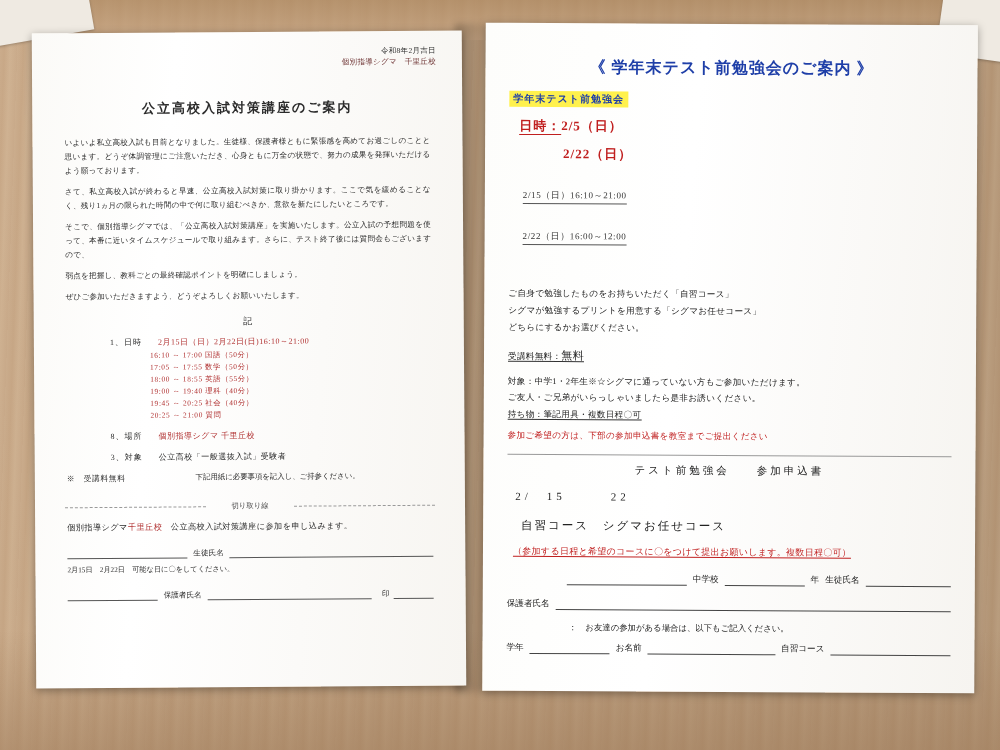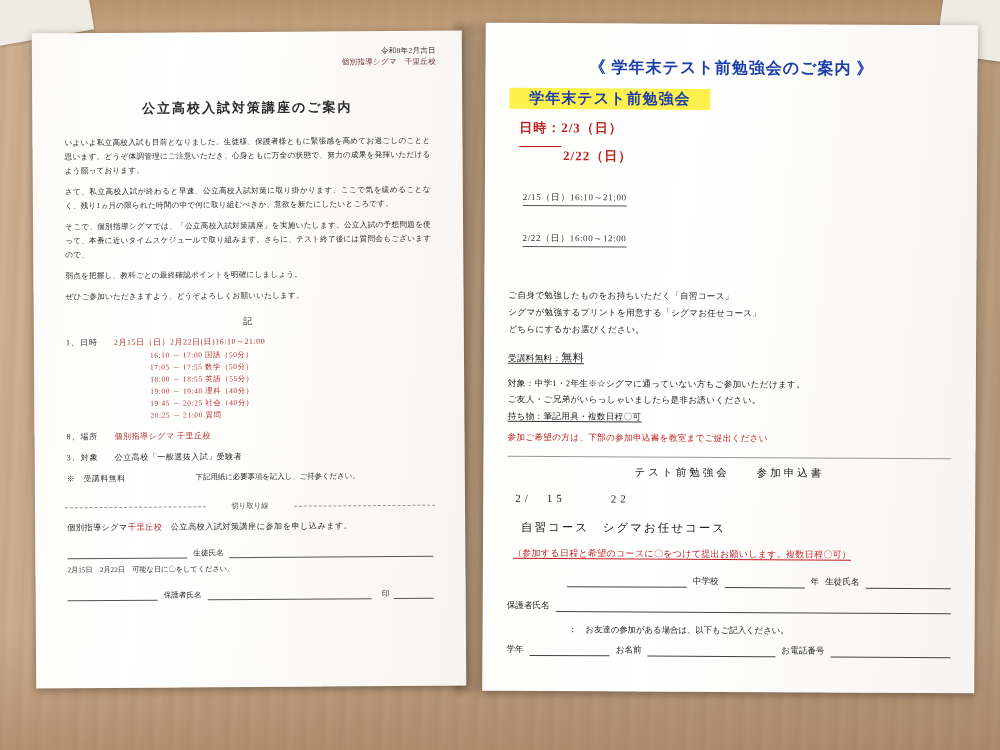--- a/index.html
+++ b/index.html
@@ -57,21 +57,21 @@
   .ldoc .top-right{text-align:right;font-size:7.5px;line-height:1.5;letter-spacing:.3px;}
   .ldoc .top-right .org{color:#6b2f2f;}
   .ldoc h1{
     text-align:center;font-size:13px;font-weight:700;margin:30px 0 18px;
     letter-spacing:2px;
   }
   .ldoc p.body{font-size:7.6px;line-height:1.85;margin:0 0 7px;text-align:justify;padding:0 6px;letter-spacing:.2px;}
   .ldoc .ki{text-align:center;font-size:9px;margin:12px 0 8px;letter-spacing:2px;}
   .list{padding:0 6px;}
   .row{display:flex;font-size:8px;margin-bottom:3px;align-items:flex-start;}
-  .row .num{width:48px;flex:none;letter-spacing:1px;}
+  .row .num{width:48px;flex:none;letter-spacing:1px;margin-left:44px;}
   .row .val{color:#b03030;letter-spacing:.5px;}
   .row .val.black{color:#2b2b2b;}
   .sub{font-size:7.4px;color:#b03030;margin:2px 0 1px 84px;letter-spacing:.6px;}
   .note-free{font-size:7.8px;margin:10px 6px 0;display:flex;gap:10px;}
   .note-free .nt{letter-spacing:.6px;}
   .note-free .nd{margin-left:60px;font-size:7.4px;}
   .cutline{
     margin:18px 4px 10px;font-size:7.4px;text-align:center;position:relative;color:#444;
   }
   .cutline:before,.cutline:after{
@@ -85,25 +85,25 @@
   .field .line{flex:1;border-bottom:1px solid #555;height:11px;}
   .small-note{font-size:7.2px;padding:0 6px;margin-top:6px;}
 
   
   .rdoc{position:absolute;inset:0;padding:16px 24px;box-sizing:border-box;color:#222;}
   .rtitle{
     text-align:center;font-size:16px;font-weight:700;color:#1f3fa8;letter-spacing:1px;
     margin:18px 0 10px;
   }
   .hl{
-    display:inline-block;background:#fff14d;color:#1f3fa8;font-size:15px;font-weight:700;
-    padding:1px 20px;letter-spacing:1px;
+    display:inline-block;background:#fff14d;color:#1f3fa8;font-size:10px;font-weight:700;
+    padding:1px 4px;letter-spacing:1px;
   }
   .dates{margin:10px 0 0 10px;font-size:13px;color:#c01f1f;font-weight:700;letter-spacing:1px;}
-  .dates .u{border-bottom:1.5px solid #c01f1f;padding-bottom:11px;margin-top:41px;}
+  .dates .u{border-bottom:1.5px solid #c01f1f;padding-bottom:1px;margin-top:41px;}
   .dates .d2{margin-left:44px;margin-top:10px;}
   .times{margin:26px 0 0 14px;font-size:9px;color:#333;letter-spacing:.6px;}
   .times .t{border-bottom:1px solid #555;display:inline-block;padding-bottom:1px;margin-bottom:26px;}
   .rbody{font-size:8.6px;line-height:1.95;margin-top:14px;letter-spacing:.3px;}
   .rbody .red{color:#c01f1f;}
   .rbody .u{border-bottom:1px solid #333;}
   .divider{border-top:1px solid #999;margin:10px 0 8px;}
   .formtitle{text-align:center;font-size:10.5px;letter-spacing:3px;margin-bottom:12px;}
   .formrow{font-size:11px;letter-spacing:4px;margin:0 0 14px 8px;}
   .courses{font-size:11.5px;letter-spacing:2px;margin:0 0 12px 14px;}
@@ -201,21 +201,21 @@
 <div class="sheet" id="sheet-right">
   <div class="rdoc">
 
     <div class="rtitle">《 学年末テスト前勉強会のご案内 》</div>
 
     <div>
       <span class="hl">学年末テスト前勉強会</span>
     </div>
 
     <div class="dates">
-      <span class="u">日時：</span><span>2/3（日）</span>
+      <span class="u">日時：</span><span>2/5（日）</span>
       <div class="d2">2/22（日）</div>
     </div>
 
     <div class="times">
       <div><span class="t">2/15（日）16:10～21:00</span></div>
       <div><span class="t">2/22（日）16:00～12:00</span></div>
     </div>
 
     <div class="rbody">
       <div>
@@ -258,18 +258,18 @@
       <span class="ln"></span>
     </div>
 
     <div class="bullet">：　お友達の参加がある場合は、以下もご記入ください。</div>
 
     <div class="frow">
       <span class="lbl">学年</span>
       <span class="ln s"></span>
       <span class="lbl">お名前</span>
       <span class="ln"></span>
-      <span class="lbl">お電話番号</span>
+      <span class="lbl">自習コース</span>
       <span class="ln m"></span>
     </div>
 
   </div>
 </div>
 
 </body></html>

